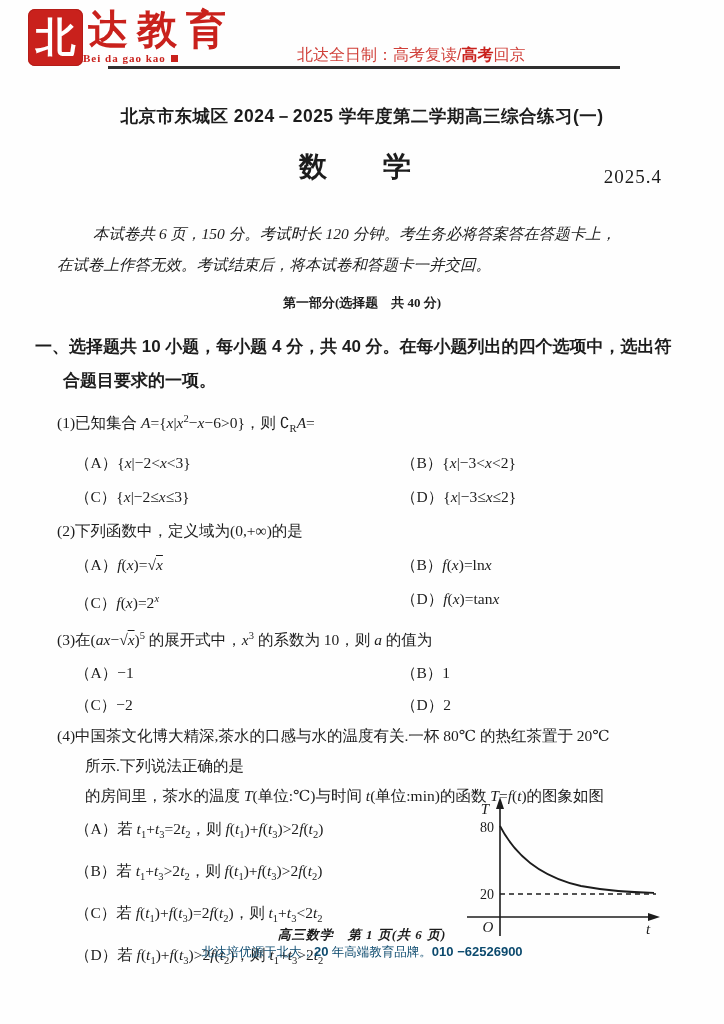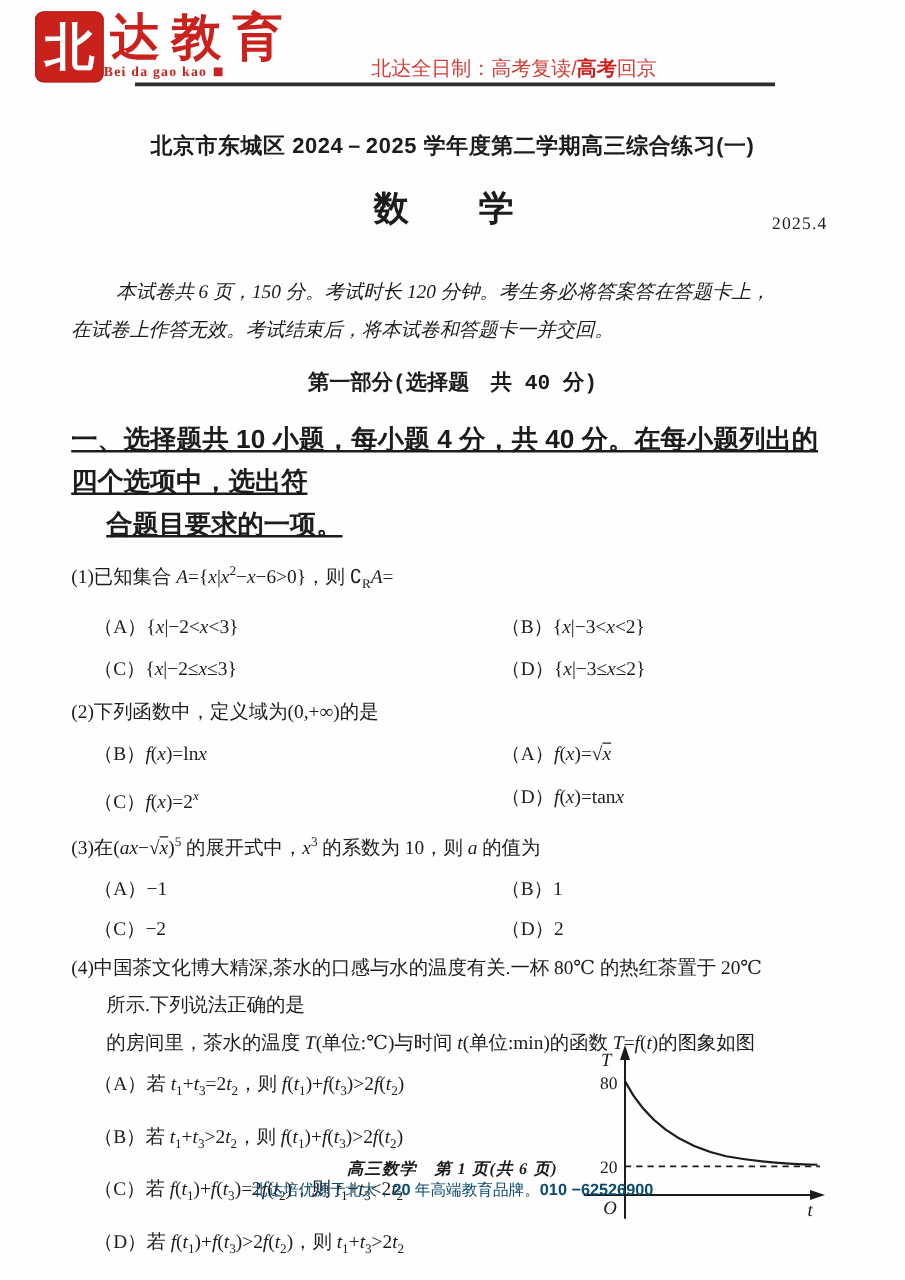--- a/index.html
+++ b/index.html
@@ -34,30 +34,30 @@
   
   .doc-title{
     margin-top:14px;text-align:center;font-size:17.5px;font-weight:700;
     font-family:"Liberation Sans",sans-serif;letter-spacing:.5px;
   }
   .subject-row{position:relative;margin-top:20px;height:42px;}
   .subject{
     text-align:center;font-size:28px;font-weight:700;letter-spacing:14px;
     font-family:"Liberation Sans",sans-serif;
   }
-  .date{position:absolute;right:62px;bottom:2px;font-size:14px;letter-spacing:1px;}
+  .date{position:absolute;right:62px;bottom:2px;font-size:19px;letter-spacing:1px;}
   
   .notice{margin:28px 57px 0;font-size:15.5px;line-height:31px;font-style:italic;}
   .indent-first{text-indent:36px;}
   
-  .part1{margin-top:14px;text-align:center;font-size:17px;font-weight:700;
-    font-family:Liberation Mono, monospace;}
+  .part1{margin-top:14px;text-align:center;font-size:13px;font-weight:700;
+    font-family:Liberation Serif, serif;}
   
-  .choice-note{margin:18px 57px 0;font-size:21px;line-height:34px;font-weight:700;
-    font-family:"Liberation Sans",sans-serif;text-decoration:underline;}
+  .choice-note{margin:18px 35px 0;font-size:17px;line-height:34px;font-weight:700;
+    font-family:"Liberation Sans",sans-serif;}
   .indent-28{padding-left:28px;}
   
   .questions{margin:4px 57px 0;font-size:15.5px;}
   .q{line-height:34px;}
   .q .stem{line-height:34px;}
   .opts2{display:grid;grid-template-columns:326px auto;padding-left:18px;line-height:34px;}
   .q3 .stem,.q3 .opts2{line-height:32px;}
   .q4{position:relative;}
   .q4 .stem-line{line-height:30px;}
   .opts1{padding-left:18px;line-height:36px;}
@@ -123,22 +123,22 @@
         <div>（A）{<i>x</i>|−2&lt;<i>x</i>&lt;3}</div>
         <div>（B）{<i>x</i>|−3&lt;<i>x</i>&lt;2}</div>
         <div>（C）{<i>x</i>|−2≤<i>x</i>≤3}</div>
         <div>（D）{<i>x</i>|−3≤<i>x</i>≤2}</div>
       </div>
     </div>
 
     <div class="q">
       <div class="stem">(2)下列函数中，定义域为(0,+∞)的是</div>
       <div class="opts2">
+        <div>（A）<i>f</i>(<i>x</i>)=√<span class="rad"><i>x</i></span></div>
         <div>（B）<i>f</i>(<i>x</i>)=ln<i>x</i></div>
-        <div>（A）<i>f</i>(<i>x</i>)=√<span class="rad"><i>x</i></span></div>
         <div>（C）<i>f</i>(<i>x</i>)=2<sup><i>x</i></sup></div>
         <div>（D）<i>f</i>(<i>x</i>)=tan<i>x</i></div>
       </div>
     </div>
 
     <div class="q q3">
       <div class="stem">(3)在(<i>ax</i>−√<span class="rad"><i>x</i></span>)<sup>5</sup> 的展开式中，<i>x</i><sup>3</sup> 的系数为 10，则 <i>a</i> 的值为</div>
       <div class="opts2">
         <div>（A）−1</div>
         <div>（B）1</div>

